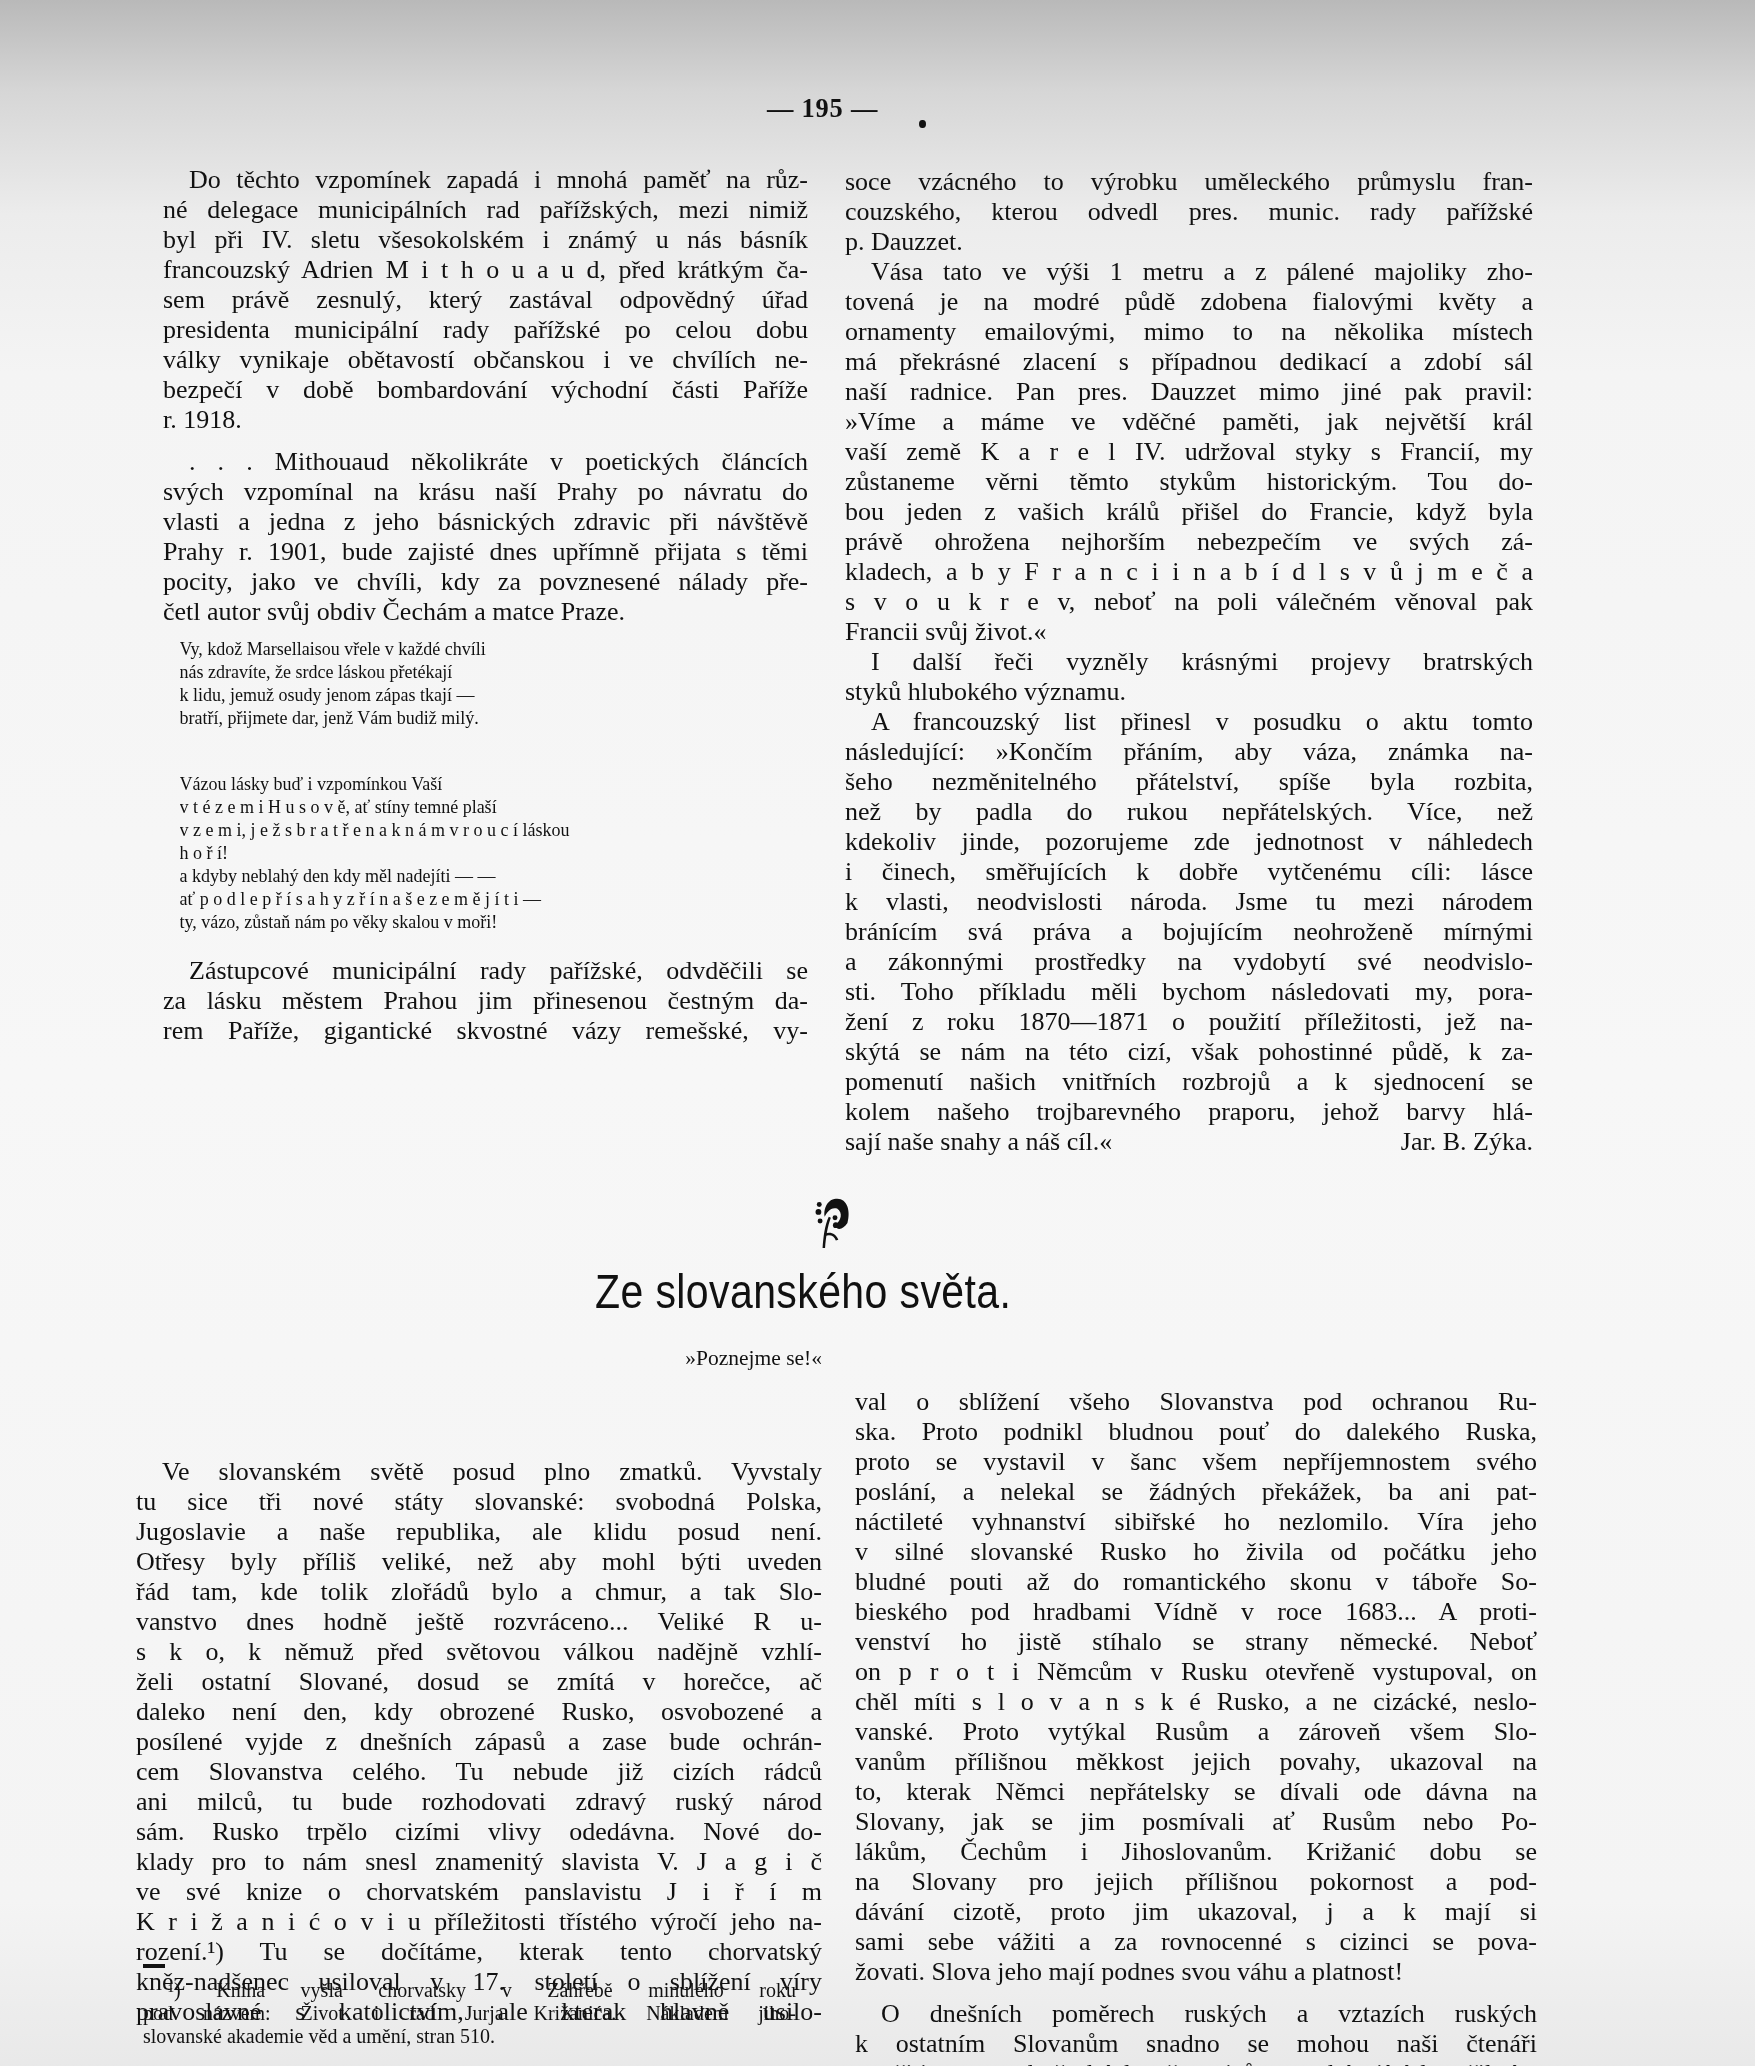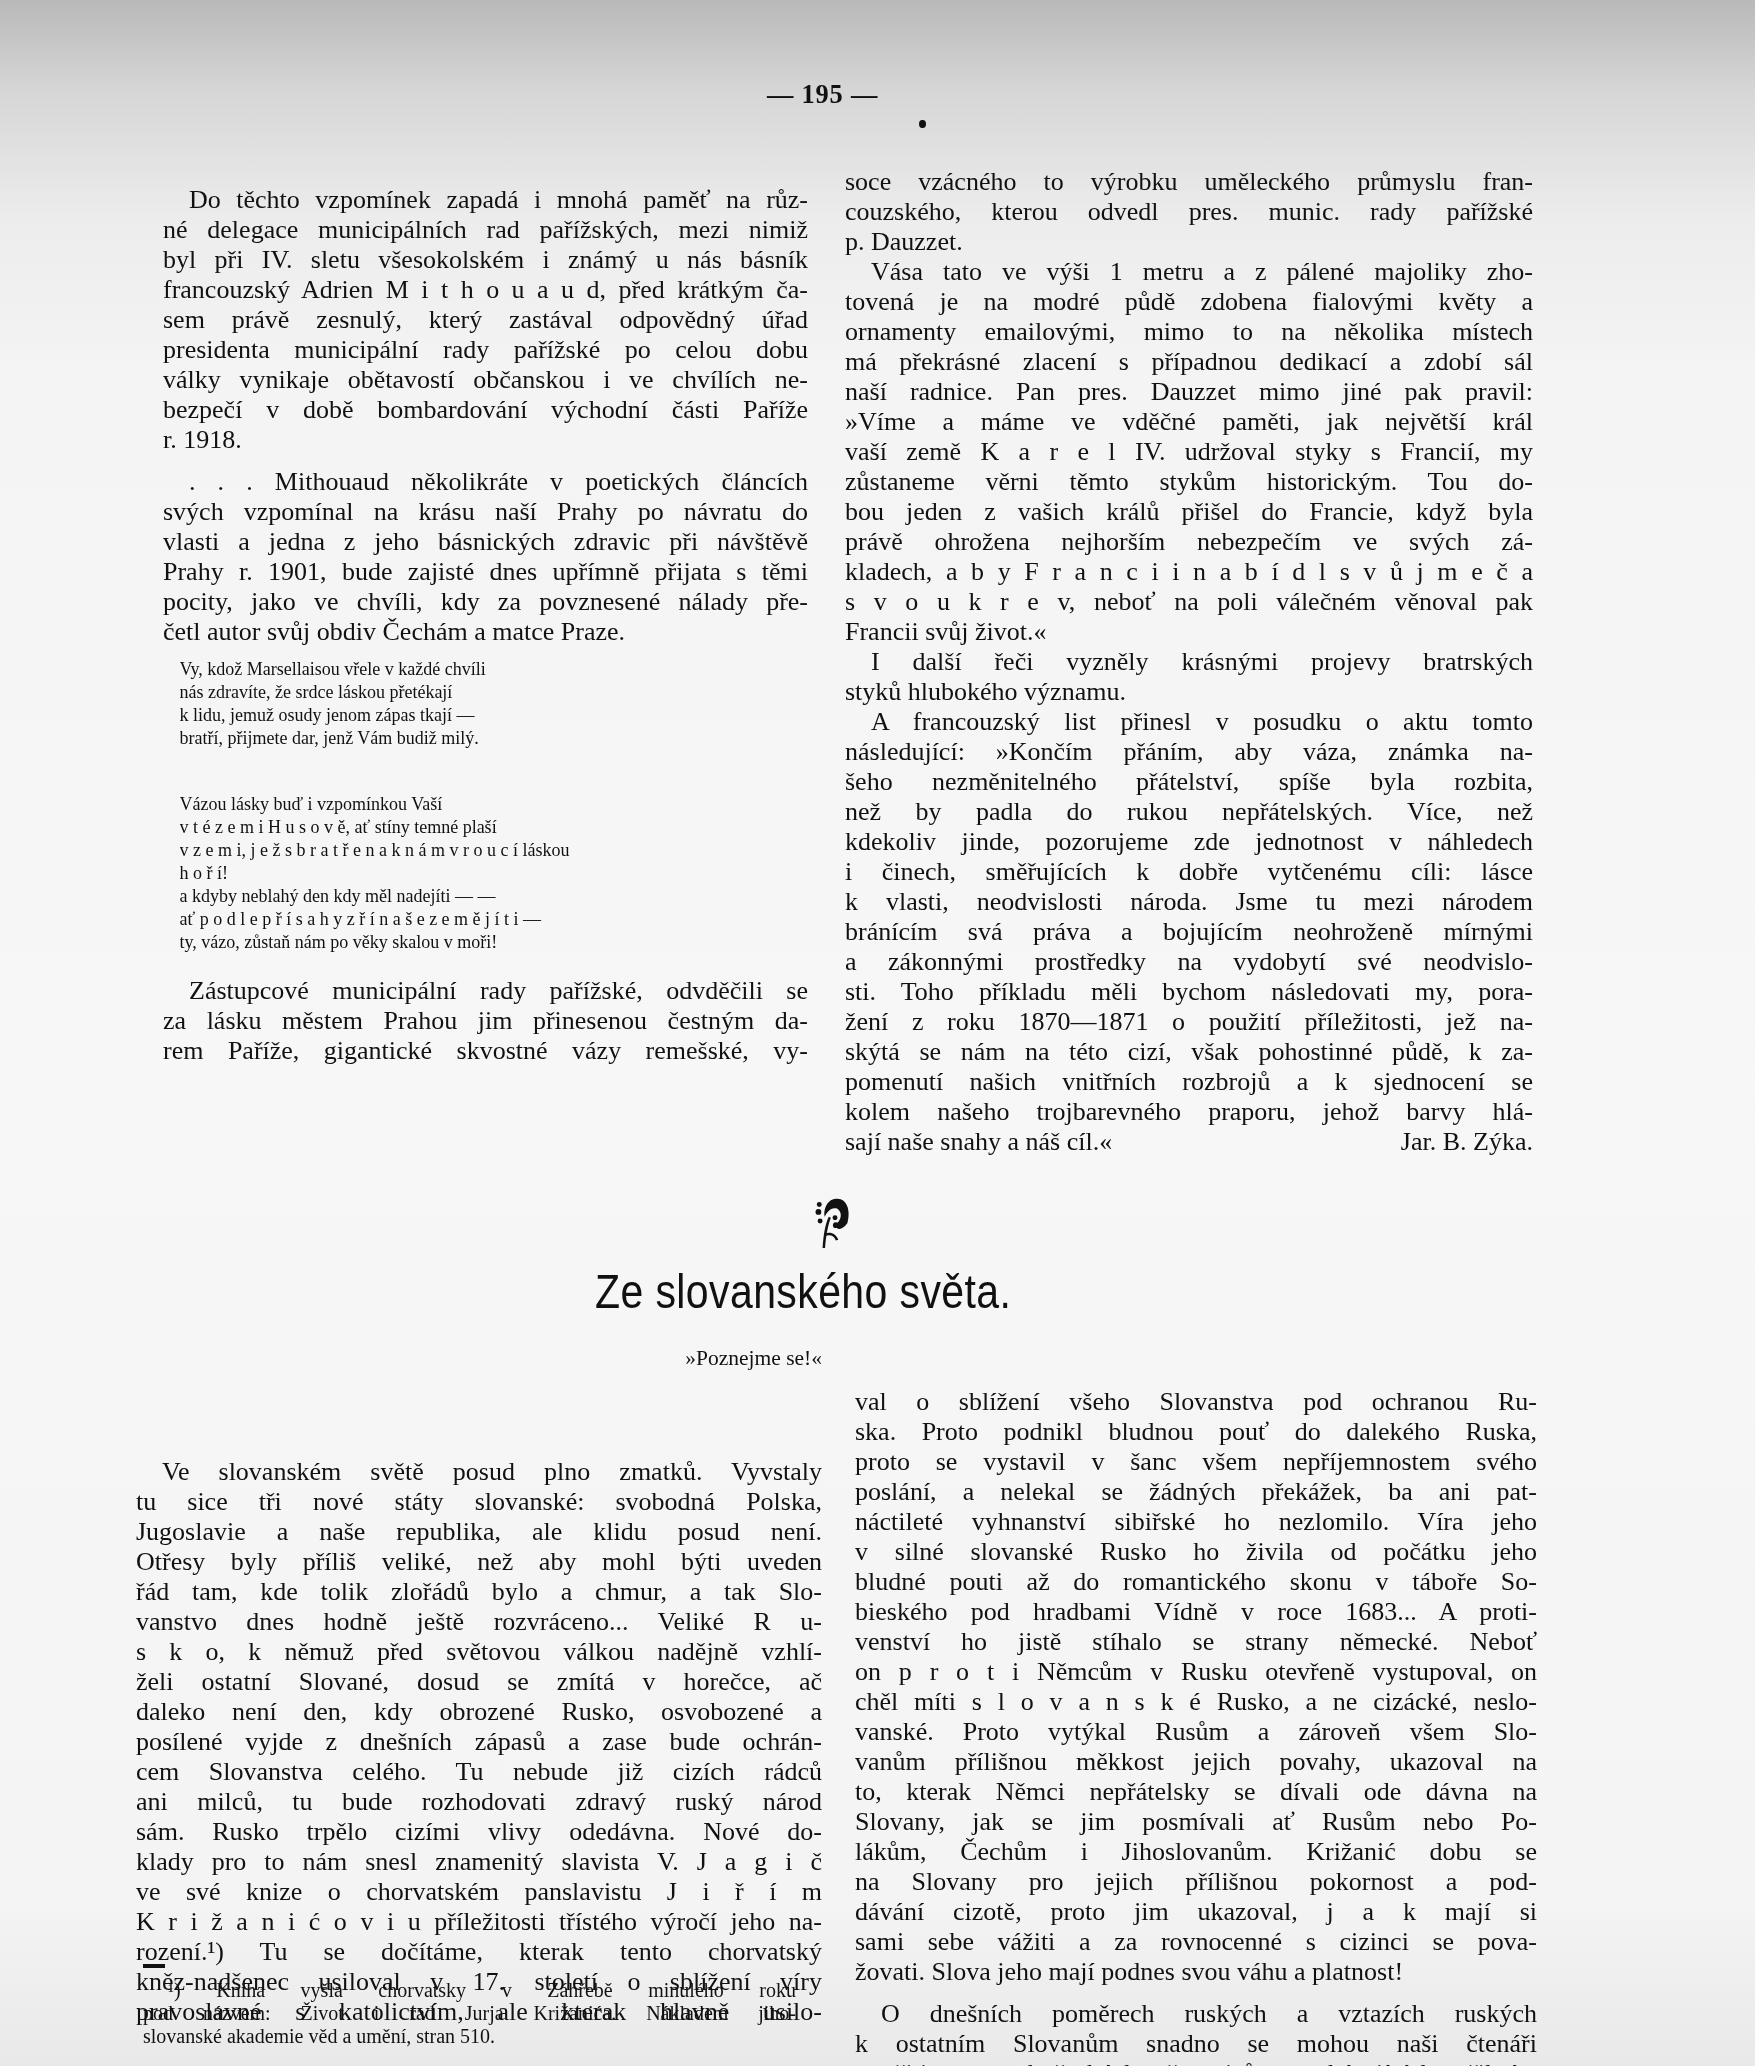--- a/index.html
+++ b/index.html
@@ -10,32 +10,32 @@
     overflow: hidden;
     font-family: "Liberation Serif", "DejaVu Serif", serif;
     color: #111;
   }
   .page {
     position: absolute; inset: 0;
     background:
       linear-gradient(to bottom, #b9b9b9 0px, #d6d6d6 91px, #ececec 215px, #f4f4f4 372px, #f7f7f7 1074px, #f4f4f4 1901px, #e3e3e3 2149px, #d6d6d6 2245px);
   }
   .page-number {
-    position: absolute; top: 79px; left: 748px; width: 149px;
+    position: absolute; top: 93px; left: 748px; width: 149px;
     text-align: center; font-size: 26.4px; font-weight: bold;
     font-family: "Liberation Serif", serif; letter-spacing: 0.8px;
   }
   .dot-mark { position: absolute; top: 120px; left: 919px; width: 6.6px; height: 8.3px; background:#111; border-radius: 50%; }
 
   .col { position: absolute; font-size: 26px; line-height: 30px; text-align: justify; }
   .col p { margin: 0; }
   .col .line { display: block; text-align: justify; text-align-last: justify; white-space: nowrap; overflow: hidden; }
   .col .line.last { text-align-last: left; }
 
-  #col-top-left { left: 163px; top: 185px; width: 645px; }
+  #col-top-left { left: 163px; top: 165px; width: 645px; }
   #col-top-right { left: 845px; top: 167px; width: 688px; }
   #col-bot-left { left: 136px; top: 1457px; width: 686px; }
   #col-bot-right { left: 855px; top: 1387px; width: 682px; }
 
   .para-gap { height: 11.6px; }
   .verse { font-size: 18px; line-height: 23px; margin-left: 16.5px; }
   .verse .line { text-align: left; text-align-last: left; }
   .verse-gap { height: 21.5px; }
 
   .ornament { position: absolute; left: 806px; top: 1192px; width: 58px; height: 58px; }

